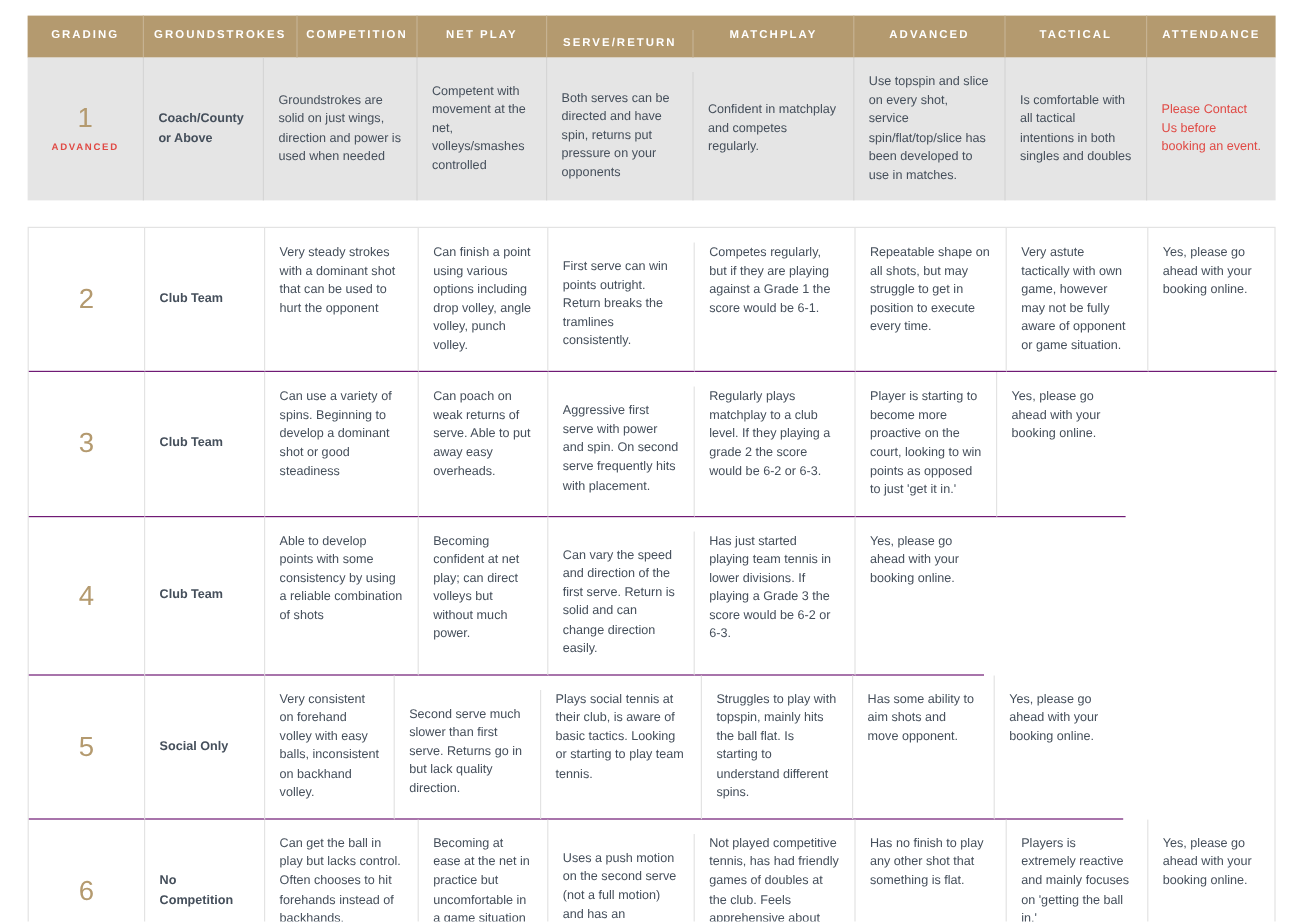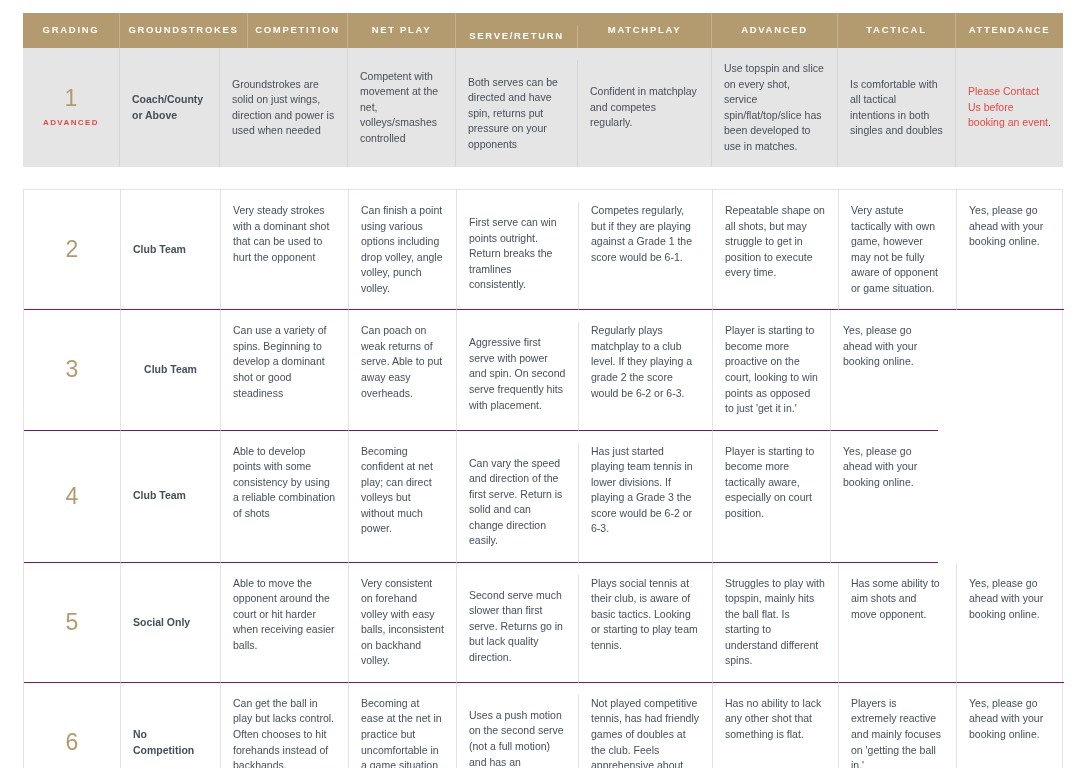--- a/index.html
+++ b/index.html
@@ -121,21 +121,21 @@
     border: 1px solid #e3e3e3;
     width: 1040px;
     margin-left: 23px;
   }
 
   .gap-lg { height: 22px; }
 
   
   .r1 .cell { min-height: 84px; }
   .r2 .cell { min-height: 103px; }
-  .r3 .cell { min-height: 93px; justify-content: center; }
+  .r3 .cell { min-height: 93px; }
   .r4 .cell { min-height: 98px; }
   .r5 .cell { min-height: 98px; }
   .r6 .cell { min-height: 104px; }
 
   .r1 .cell, .r7 .cell { align-items: center; }
 </style>
 </head>
 <body>
 
 <div class="page">
@@ -258,37 +258,31 @@
         </div>
       <div class="cell c3">
           <span class="txt">Becoming confident at net play; can direct volleys but without much power.</span>
         </div>
       <div class="cell c4">
           <span class="txt">Can vary the speed and direction of the first serve. Return is solid and can change direction easily.</span>
         </div>
       <div class="cell c5">
           <span class="txt">Has just started playing team tennis in lower divisions. If playing a Grade 3 the score would be 6-2 or 6-3.</span>
         </div>
-      <div class="cell c7">
-          <span class="txt">Player is starting to become more tactically aware, especially on court position.</span>
-        </div>
       <div class="cell c8">
           <span class="txt">Yes, please go ahead with your booking online.</span>
         </div>
     </div>
 
     <div class="row r5">
       <div class="cell grade c0">
         <span class="grade-num">5</span>
       </div>
       <div class="cell comp c1">
           <span class="txt">Social Only</span>
-        </div>
-      <div class="cell c2">
-          <span class="txt">Able to move the opponent around the court or hit harder when receiving easier balls.</span>
         </div>
       <div class="cell c3">
           <span class="txt">Very consistent on forehand volley with easy balls, inconsistent on backhand volley.</span>
         </div>
       <div class="cell c4">
           <span class="txt">Second serve much slower than first serve. Returns go in but lack quality direction.</span>
         </div>
       <div class="cell c5">
           <span class="txt">Plays social tennis at their club, is aware of basic tactics. Looking or starting to play team tennis.</span>
         </div>
@@ -316,21 +310,21 @@
       <div class="cell c3">
           <span class="txt">Becoming at ease at the net in practice but uncomfortable in a game situation</span>
         </div>
       <div class="cell c4">
           <span class="txt">Uses a push motion on the second serve (not a full motion) and has an inconsistent return.</span>
         </div>
       <div class="cell c5">
           <span class="txt">Not played competitive tennis, has had friendly games of doubles at the club. Feels apprehensive about competition.</span>
         </div>
       <div class="cell c6">
-          <span class="txt">Has no ability to lack any other shot that something is flat.</span>
+          <span class="txt">Has no finish to play any other shot that something is flat.</span>
         </div>
       <div class="cell c7">
           <span class="txt">Players is extremely reactive and mainly focuses on 'getting the ball in.'</span>
         </div>
       <div class="cell c8">
           <span class="txt">Yes, please go ahead with your booking online.</span>
         </div>
     </div>
 
   </div>

